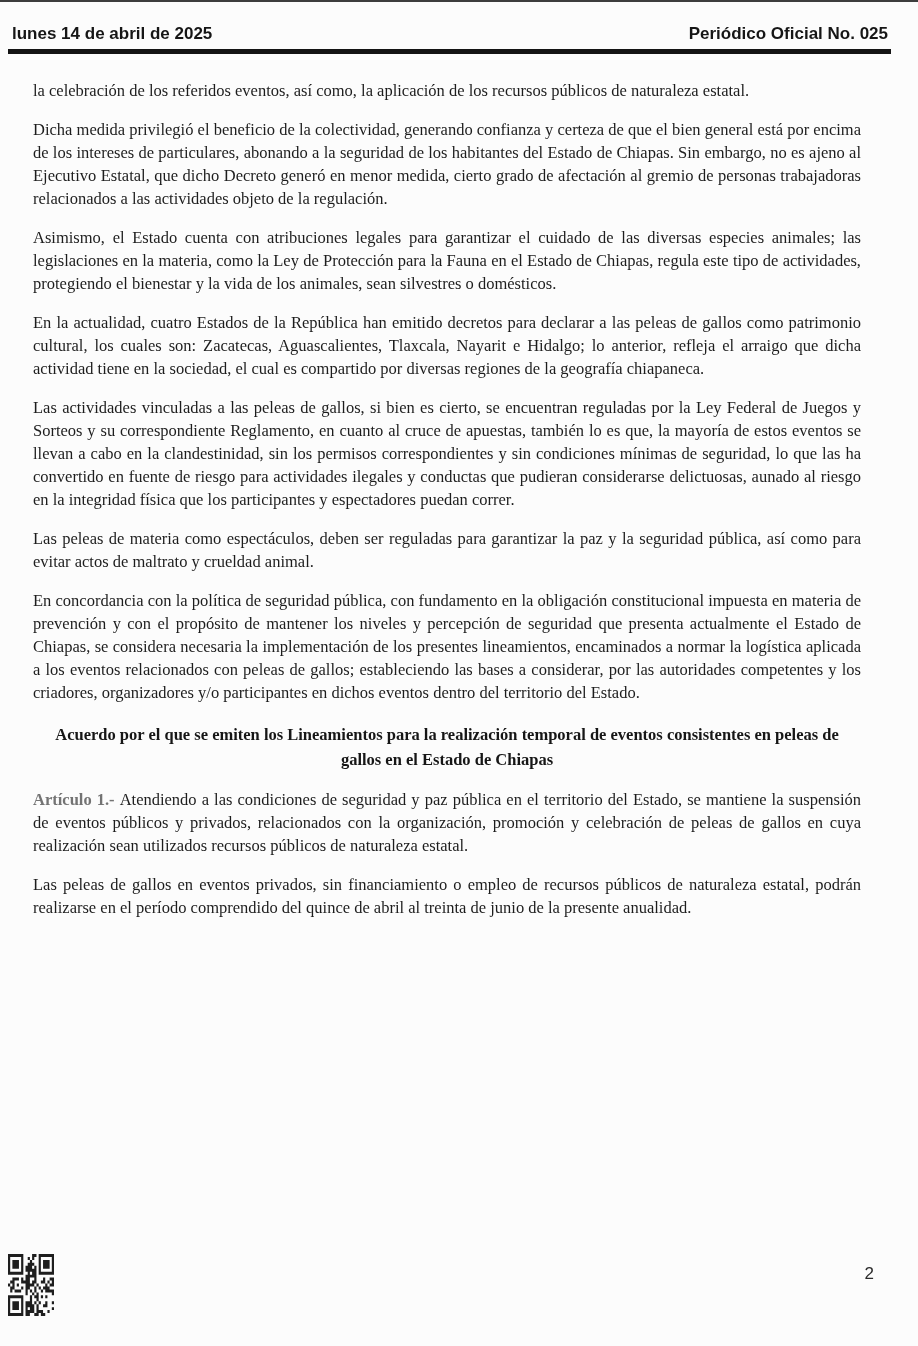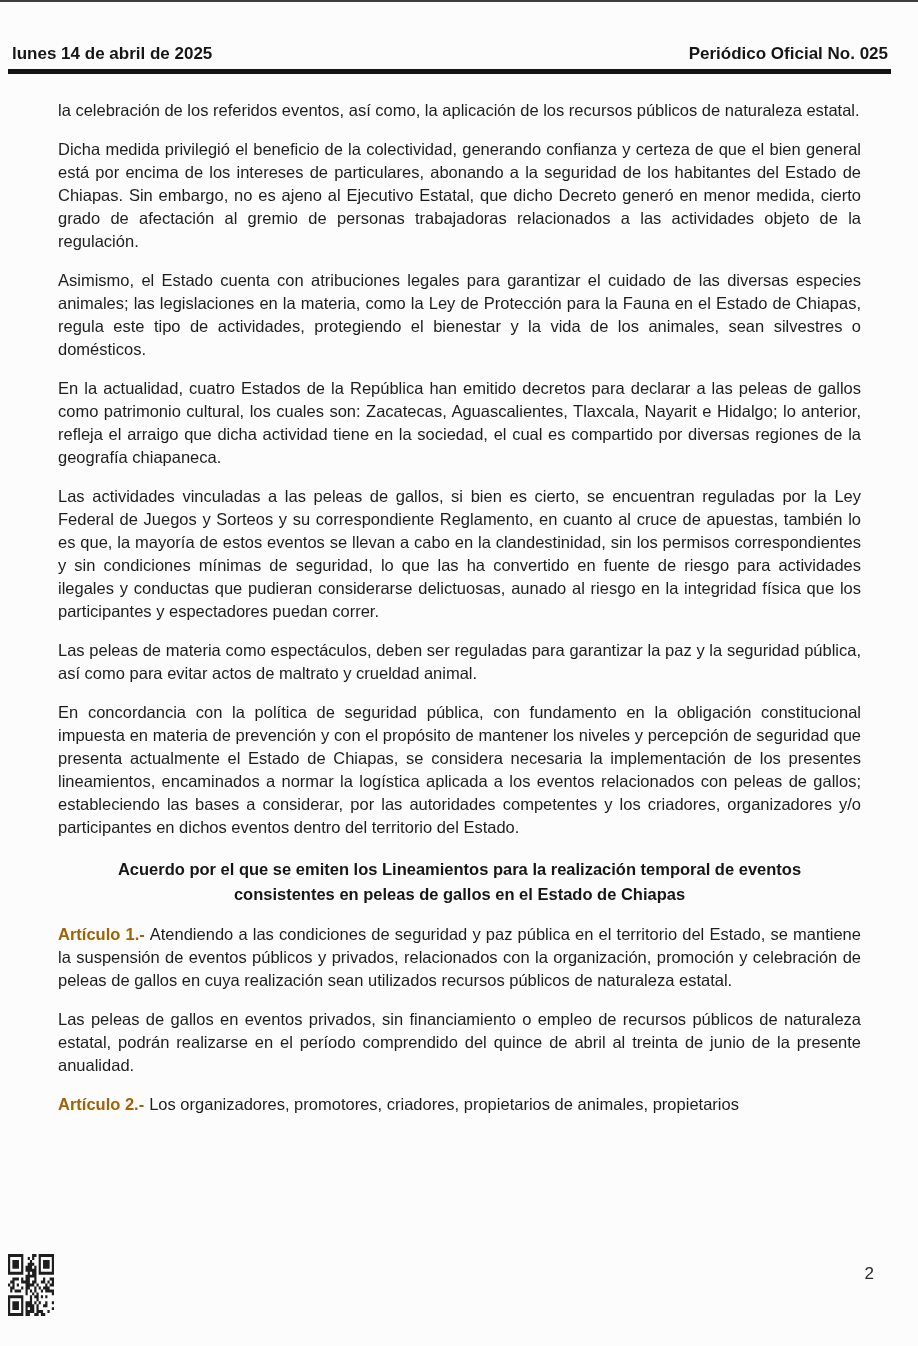--- a/index.html
+++ b/index.html
@@ -16,54 +16,55 @@
     border-top: 2px solid #3d3d3d;
     box-sizing: border-box;
     font-family: "Liberation Sans", "DejaVu Sans", sans-serif;
     color: #1d1d1d;
     overflow: hidden;
   }
   .page-header {
     display: flex;
     justify-content: space-between;
     align-items: center;
-    padding: 42px 30px 4px 12px;
+    padding: 22px 30px 4px 12px;
     font-weight: bold;
     font-size: 17px;
     color: #161616;
   }
   .header-rule {
     height: 5px;
     background: #141414;
     margin: 1px 27px 0 8px;
   }
   .doc-body {
-    padding: 25px 57px 0 58px;
+    padding: 25px 57px 0 33px;
     text-align: justify;
     font-size: 16.5px;
     line-height: 23px;
+    font-family: Liberation Serif, serif;
   }
   .doc-body p {
     margin: 0 0 16px 0;
   }
   .doc-body p.tight {
     margin-bottom: 18px;
   }
   .decree-title {
     font-size: 16.5px;
     line-height: 25px;
     font-weight: bold;
     text-align: center;
     margin: 16px 10px 16px 10px;
     color: #161616;
   }
   .article-label {
     font-weight: bold;
     margin-right: 5px;
-    color: #a16207;
+    color: #737373;
   }
   .qr-code {
     position: absolute;
     left: 8px;
     top: 1252px;
     width: 46px;
     height: 62px;
   }
   .page-number {
     position: absolute;
@@ -94,23 +95,20 @@
     <p class="tight">En concordancia con la política de seguridad pública, con fundamento en la obligación constitucional impuesta en materia de prevención y con el propósito de mantener los niveles y percepción de seguridad que presenta actualmente el Estado de Chiapas, se considera necesaria la implementación de los presentes lineamientos, encaminados a normar la logística aplicada a los eventos relacionados con peleas de gallos; estableciendo las bases a considerar, por las autoridades competentes y los criadores, organizadores y/o participantes en dichos eventos dentro del territorio del Estado.</p>
 
     <h2 class="decree-title">Acuerdo por el que se emiten los Lineamientos para la realización temporal de eventos consistentes en peleas de gallos en el Estado de Chiapas</h2>
 
     <p>
       <strong class="article-label">Artículo 1.-</strong><span>Atendiendo a las condiciones de seguridad y paz pública en el territorio del Estado, se mantiene la suspensión de eventos públicos y privados, relacionados con la organización, promoción y celebración de peleas de gallos en cuya realización sean utilizados recursos públicos de naturaleza estatal.</span>
     </p>
 
     <p>Las peleas de gallos en eventos privados, sin financiamiento o empleo de recursos públicos de naturaleza estatal, podrán realizarse en el período comprendido del quince de abril al treinta de junio de la presente anualidad.</p>
 
-    <p>
-      <strong class="article-label">Artículo 2.-</strong><span>Los organizadores, promotores, criadores, propietarios de animales, propietarios</span>
-    </p>
   </main>
 
   <svg class="qr-code" id="qr" viewBox="0 0 21 21" preserveAspectRatio="none" xmlns="http://www.w3.org/2000/svg">
       <path d="M11 0h1v1h-1zM12 0h1v1h-1zM9 1h1v1h-1zM11 1h1v1h-1zM10 2h1v1h-1zM9 3h1v1h-1zM10 3h1v1h-1zM11 3h1v1h-1zM8 4h1v1h-1zM9 4h1v1h-1zM10 4h1v1h-1zM12 4h1v1h-1zM8 5h1v1h-1zM9 5h1v1h-1zM10 5h1v1h-1zM11 5h1v1h-1zM12 5h1v1h-1zM9 6h1v1h-1zM11 6h1v1h-1zM12 6h1v1h-1zM8 7h1v1h-1zM9 7h1v1h-1zM10 7h1v1h-1zM11 7h1v1h-1zM12 7h1v1h-1zM2 8h1v1h-1zM3 8h1v1h-1zM4 8h1v1h-1zM6 8h1v1h-1zM8 8h1v1h-1zM9 8h1v1h-1zM12 8h1v1h-1zM16 8h1v1h-1zM19 8h1v1h-1zM20 8h1v1h-1zM1 9h1v1h-1zM2 9h1v1h-1zM6 9h1v1h-1zM7 9h1v1h-1zM8 9h1v1h-1zM9 9h1v1h-1zM11 9h1v1h-1zM12 9h1v1h-1zM15 9h1v1h-1zM16 9h1v1h-1zM18 9h1v1h-1zM20 9h1v1h-1zM0 10h1v1h-1zM2 10h1v1h-1zM4 10h1v1h-1zM8 10h1v1h-1zM9 10h1v1h-1zM10 10h1v1h-1zM11 10h1v1h-1zM13 10h1v1h-1zM17 10h1v1h-1zM19 10h1v1h-1zM20 10h1v1h-1zM1 11h1v1h-1zM2 11h1v1h-1zM6 11h1v1h-1zM8 11h1v1h-1zM9 11h1v1h-1zM12 11h1v1h-1zM14 11h1v1h-1zM16 11h1v1h-1zM17 11h1v1h-1zM18 11h1v1h-1zM1 12h1v1h-1zM3 12h1v1h-1zM4 12h1v1h-1zM5 12h1v1h-1zM8 12h1v1h-1zM10 12h1v1h-1zM12 12h1v1h-1zM15 12h1v1h-1zM17 12h1v1h-1zM18 12h1v1h-1zM19 12h1v1h-1zM20 12h1v1h-1zM8 13h1v1h-1zM11 13h1v1h-1zM13 13h1v1h-1zM20 13h1v1h-1zM10 14h1v1h-1zM12 14h1v1h-1zM13 14h1v1h-1zM15 14h1v1h-1zM17 14h1v1h-1zM10 15h1v1h-1zM13 15h1v1h-1zM8 16h1v1h-1zM9 16h1v1h-1zM10 16h1v1h-1zM12 16h1v1h-1zM14 16h1v1h-1zM17 16h1v1h-1zM20 16h1v1h-1zM8 17h1v1h-1zM9 17h1v1h-1zM10 17h1v1h-1zM11 17h1v1h-1zM13 17h1v1h-1zM16 17h1v1h-1zM17 17h1v1h-1zM8 18h1v1h-1zM10 18h1v1h-1zM11 18h1v1h-1zM13 18h1v1h-1zM20 18h1v1h-1zM8 19h1v1h-1zM9 19h1v1h-1zM10 19h1v1h-1zM11 19h1v1h-1zM13 19h1v1h-1zM14 19h1v1h-1zM15 19h1v1h-1zM18 19h1v1h-1zM8 20h1v1h-1zM9 20h1v1h-1zM12 20h1v1h-1zM13 20h1v1h-1zM15 20h1v1h-1zM16 20h1v1h-1zM0 0h7v7h-7z M1 1h5v5h-5z M2 2h3v3h-3zM14 0h7v7h-7z M15 1h5v5h-5z M16 2h3v3h-3zM0 14h7v7h-7z M1 15h5v5h-5z M2 16h3v3h-3z" fill="#1e1e1e" fill-rule="evenodd"></path>
     </svg>
 
   <div class="page-number">2</div>
 
 </div>
 

